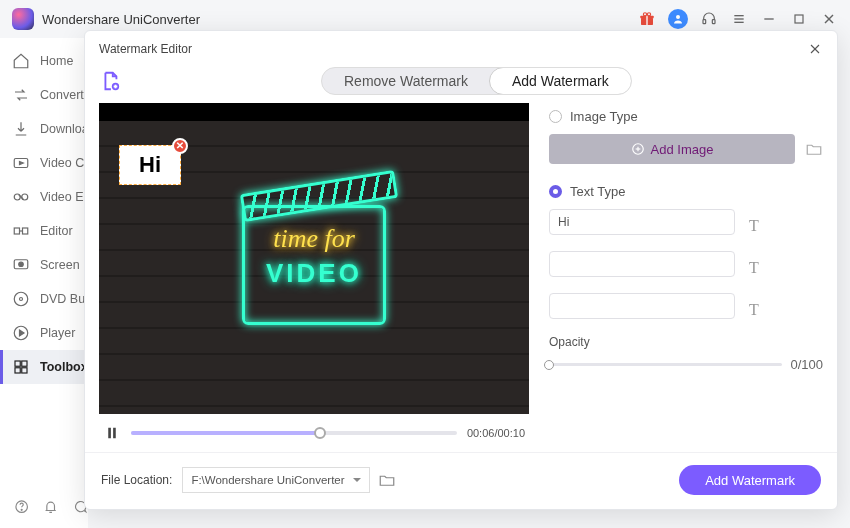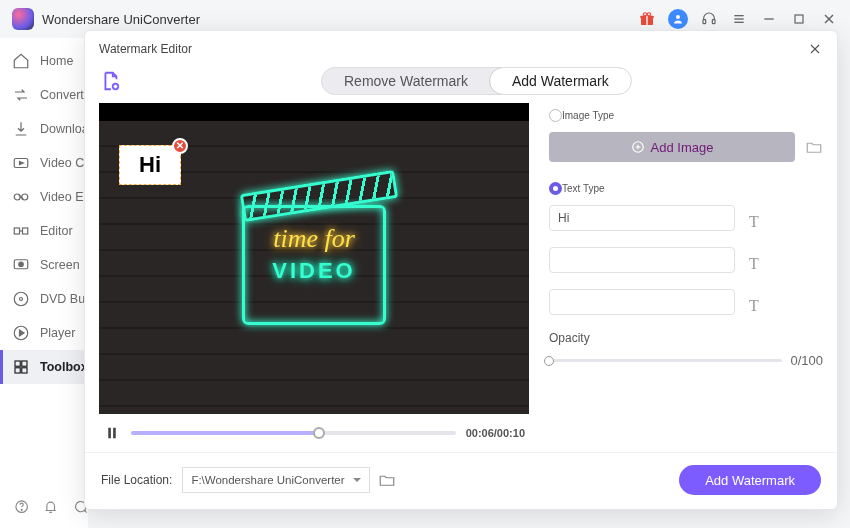--- a/index.html
+++ b/index.html
@@ -41,33 +41,33 @@
 .preview-col { width: 430px; display: flex; flex-direction: column; }
 .preview { width: 100%; height: 320px; background: #000; position: relative; overflow: hidden; }
 .brick { position: absolute; inset: 18px 0 0 0; background:
   repeating-linear-gradient(#2a2625 0 24px, #201d1c 24px 26px),
   repeating-linear-gradient(90deg, #2a2625 0 48px, #201d1c 48px 50px);
   }
 .neon-wrap { position: absolute; left: 50%; top: 52%; transform: translate(-50%,-50%); text-align: center; }
 .clapper { width: 144px; height: 120px; border: 3px solid #35ffd0; border-radius: 6px; position: relative; box-shadow: 0 0 8px #35ffd0, inset 0 0 8px #35ffd0; }
 .clapper::before { content: ""; position: absolute; top: -26px; left: -4px; width: 150px; height: 22px; border: 3px solid #35ffd0; border-radius: 4px; transform: rotate(-9deg); box-shadow: 0 0 8px #35ffd0; background: repeating-linear-gradient(110deg, transparent 0 10px, #35ffd0 10px 13px); }
 .neon1 { font-family: cursive; font-style: italic; color: #ffe14d; text-shadow: 0 0 6px #ffe14d, 0 0 12px #ff9d00; font-size: 26px; padding-top: 16px; }
-.neon2 { font-family: sans-serif; letter-spacing: 3px; color: #35ffd0; text-shadow: 0 0 6px #35ffd0, 0 0 12px #00ffc0; font-size: 22px; font-weight: 600; margin-top: 4px; }
+.neon2 { font-family: sans-serif; letter-spacing: 3px; color: #35ffd0; text-shadow: 0 0 6px #35ffd0, 0 0 12px #00ffc0; font-size: 26px; font-weight: 600; margin-top: 4px; }
 .wm-box { position: absolute; left: 20px; top: 42px; width: 62px; height: 40px; background: #fff; border: 1px dashed #ffae42; display: flex; align-items: center; justify-content: center; font-weight: 900; font-size: 22px; color: #000; }
 .wm-close { position: absolute; right: -8px; top: -8px; width: 16px; height: 16px; background: #e74c3c; border: 2px solid #fff; border-radius: 50%; color: #fff; font-size: 10px; line-height: 12px; text-align: center; }
 
-.controls { display: flex; align-items: center; gap: 10px; padding: 10px 4px; font-weight: bold; }
+.controls { display: flex; align-items: center; gap: 10px; padding: 10px 4px; }
 .play-btn { width: 18px; height: 18px; color: #444; cursor: pointer; }
 .timeline { flex: 1; height: 4px; background: #e4e4ea; border-radius: 2px; position: relative; }
 .timeline-fill { position: absolute; left: 0; top: 0; bottom: 0; width: 58%; background: #b8b0ff; border-radius: 2px; }
 .timeline-thumb { position: absolute; left: 58%; top: 50%; width: 12px; height: 12px; background: #fff; border: 2px solid #aaa; border-radius: 50%; transform: translate(-50%,-50%); }
 .timecode { font-size: 11px; color: #555; }
 
 .props-col { flex: 1; padding-top: 6px; }
-.radio-row { display: flex; align-items: center; gap: 0; font-size: 10px; color: #555; margin-bottom: 10px; }
+.radio-row { display: flex; align-items: center; gap: 8px; font-size: 13px; color: #555; margin-bottom: 10px; }
 .radio-off { width: 13px; height: 13px; border: 1.5px solid #bbb; border-radius: 50%; }
 .radio-on { width: 13px; height: 13px; border: 4px solid #6b5ce7; border-radius: 50%; background: #fff; }
 .add-img-row { display: flex; align-items: center; gap: 10px; margin-bottom: 20px; }
 .add-img-btn { flex: 1; height: 30px; background: #b7b5c0; color: #701a75; border-radius: 4px; display: flex; align-items: center; justify-content: center; gap: 6px; font-size: 13px; }
 .folder-ic { width: 18px; height: 18px; color: #aaa; }
 .text-input { width: 186px; height: 26px; border: 1px solid #e0e0e5; border-radius: 4px; padding: 0 8px; font-size: 12px; color: #555; margin-bottom: 8px; }
 .input-row { display: flex; align-items: center; gap: 10px; margin-bottom: 8px; }
 .t-icon { width: 18px; height: 18px; color: #999; font-family: serif; font-size: 16px; text-align: center; }
 .opacity-label { font-size: 12px; color: #555; margin-top: 8px; margin-bottom: 8px; }
 .opacity-row { display: flex; align-items: center; gap: 8px; }

